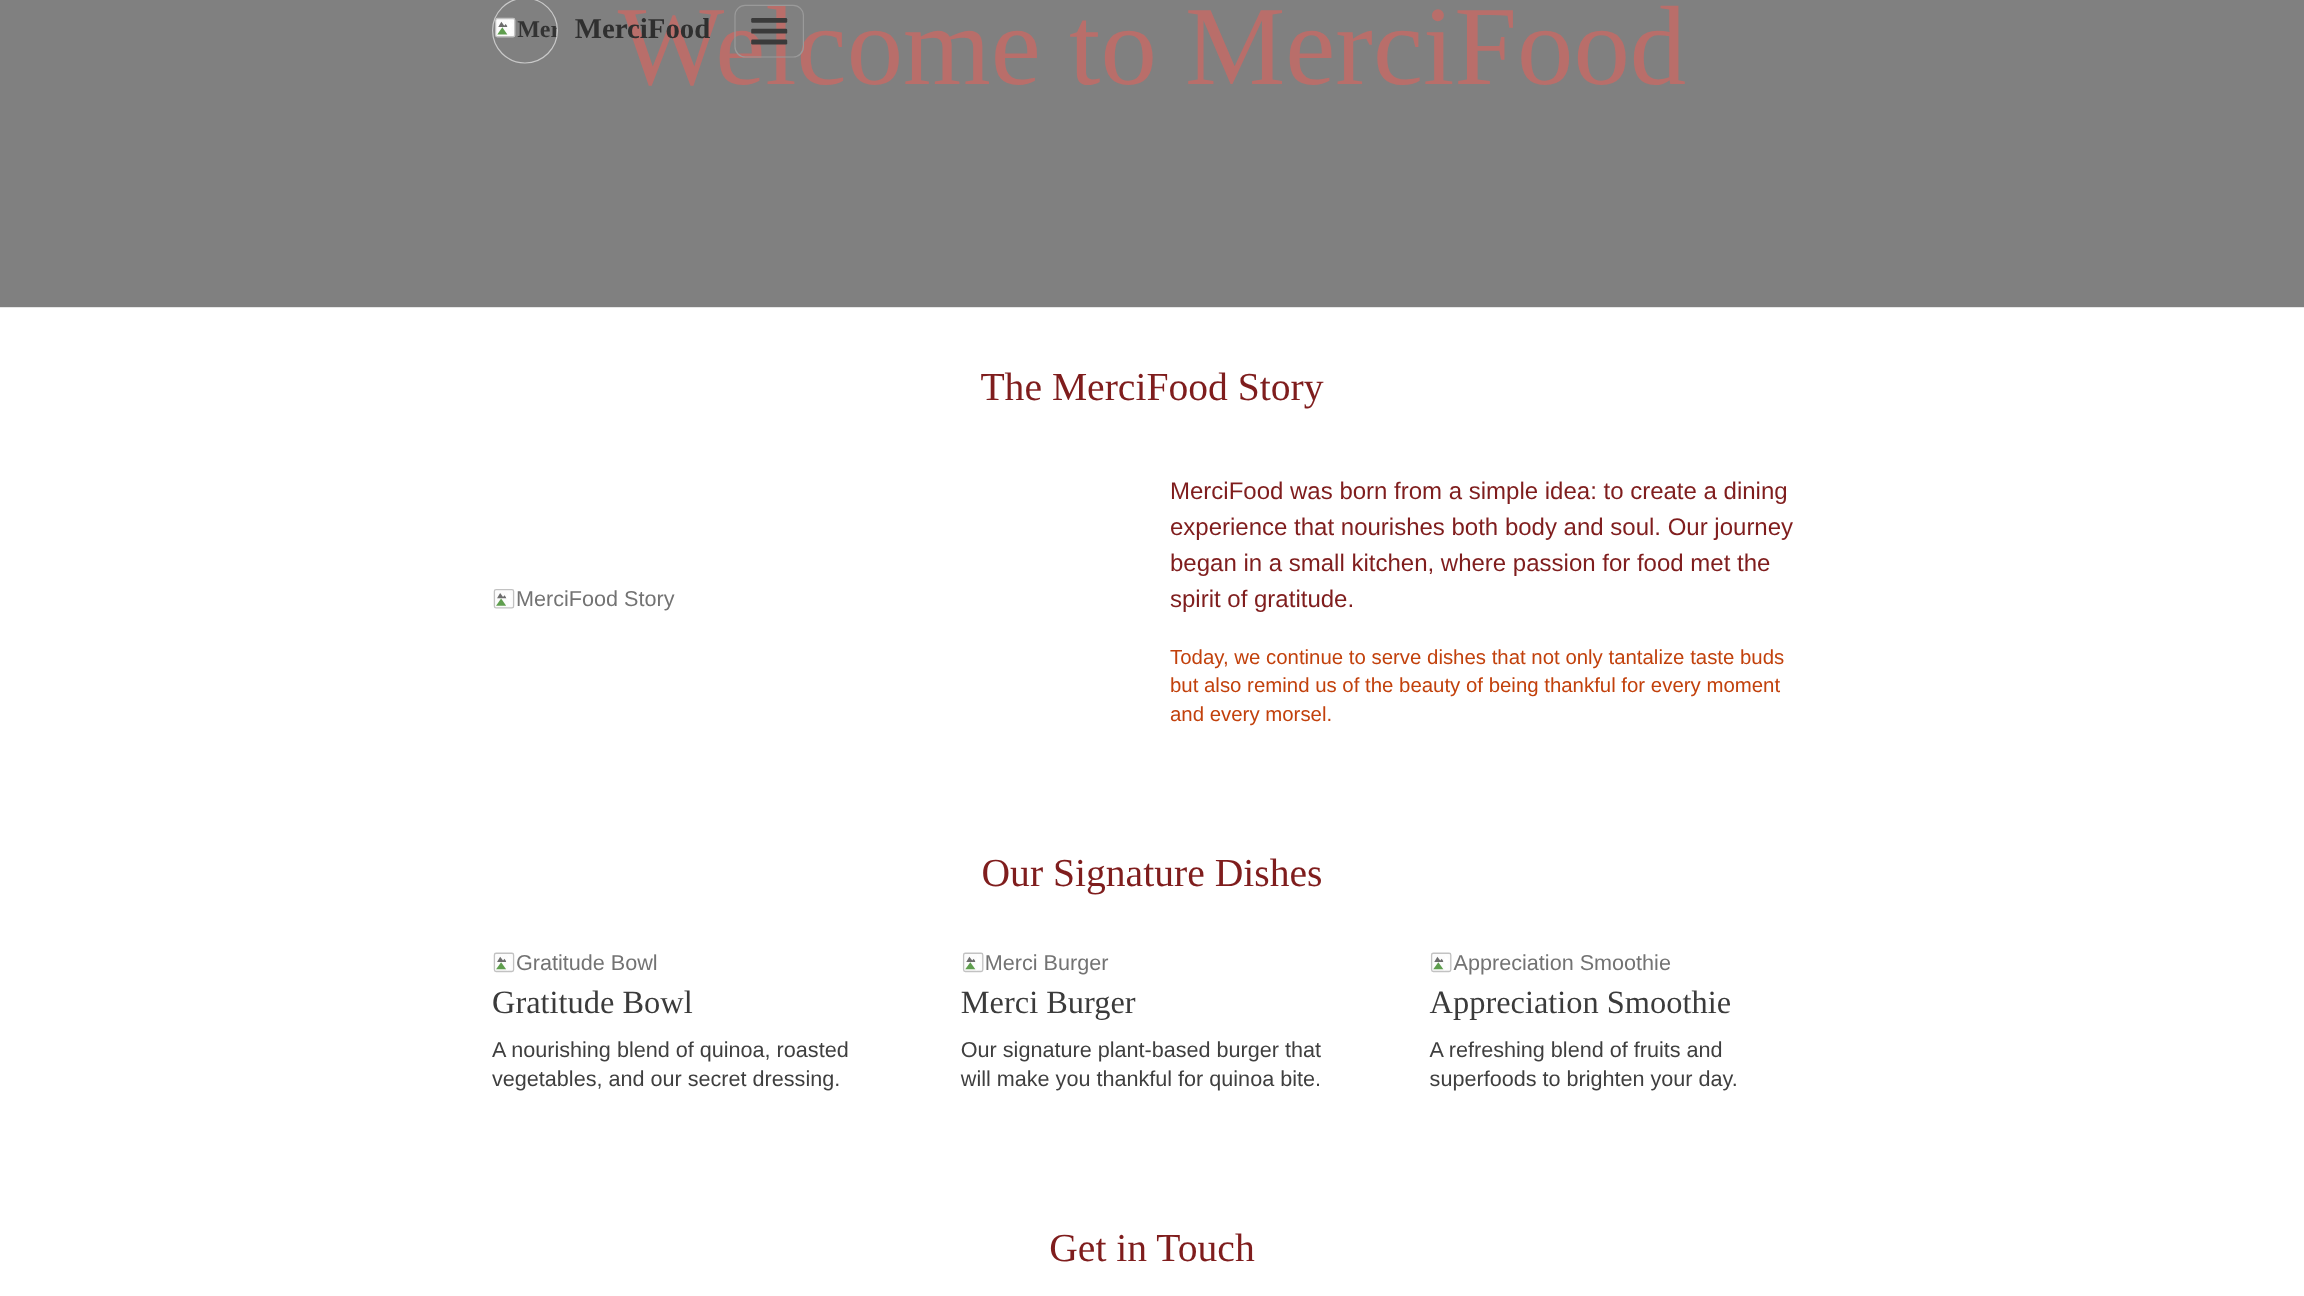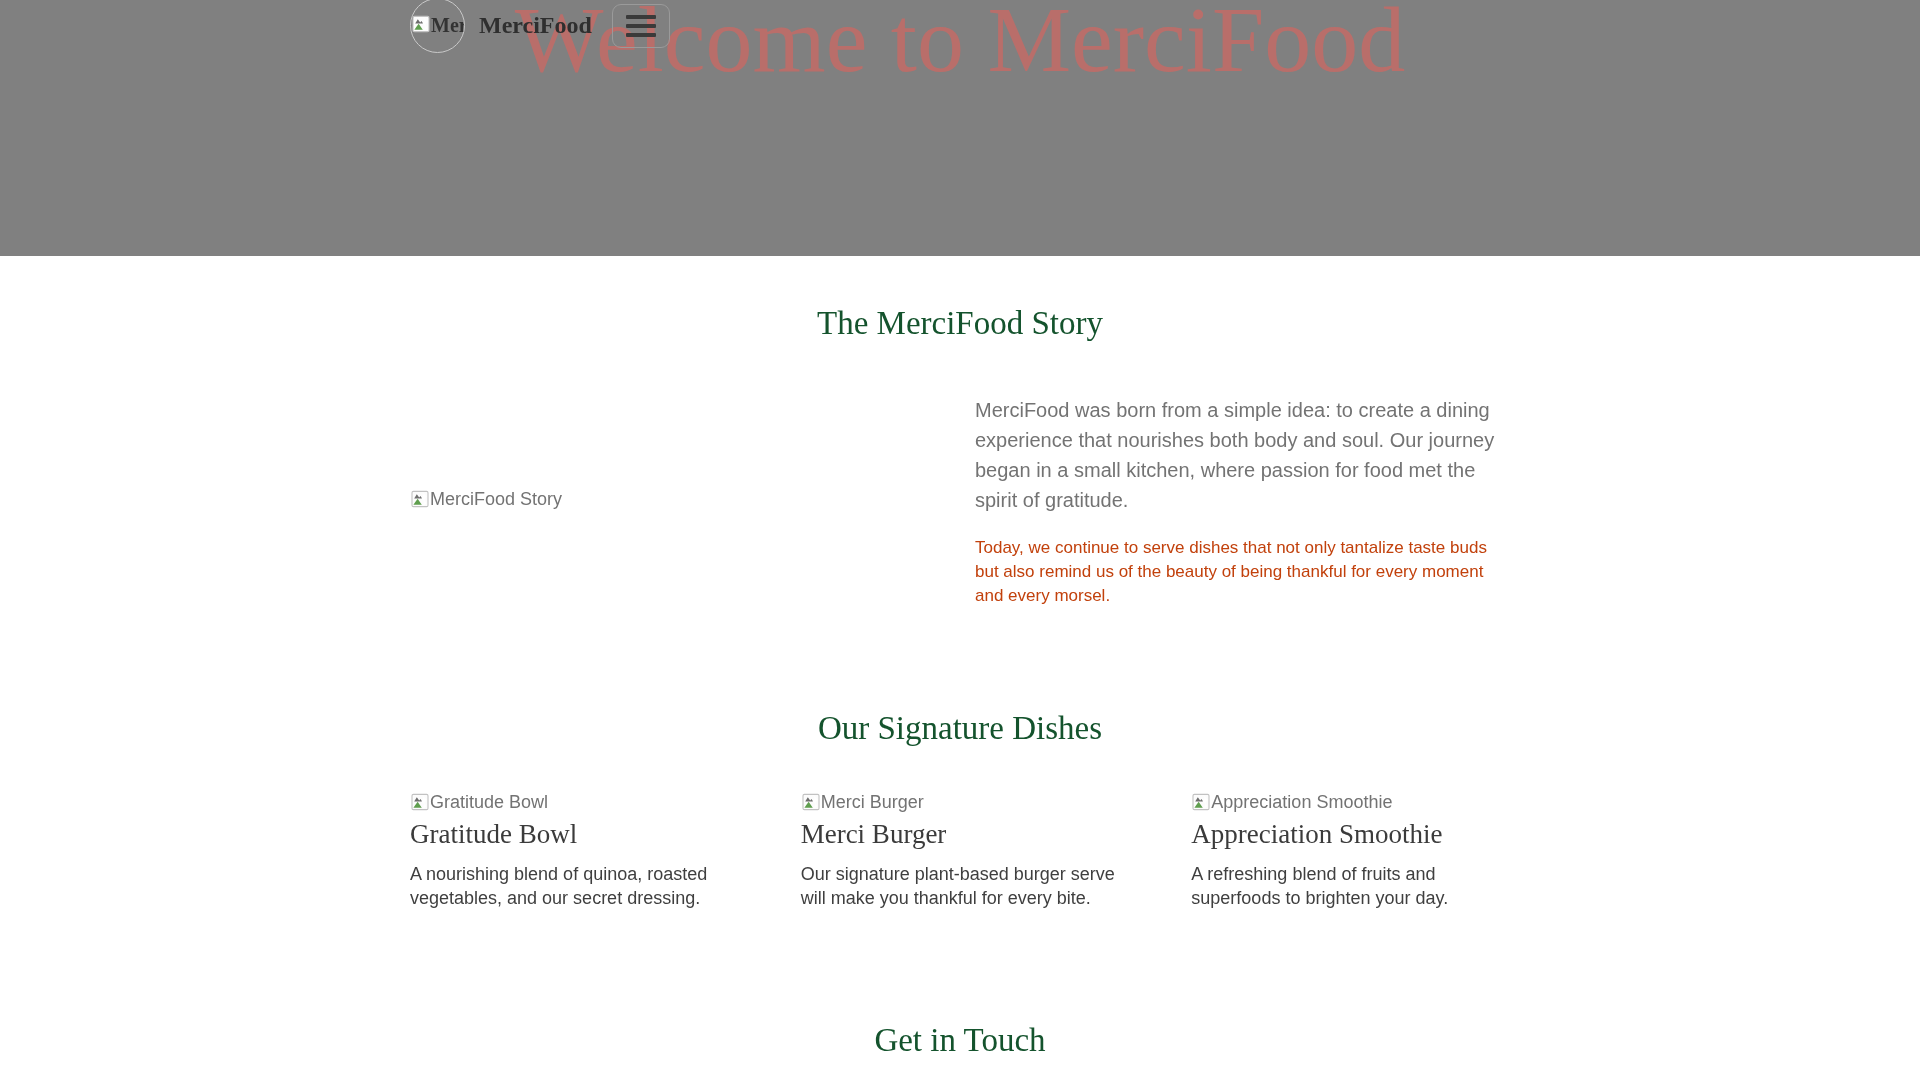--- a/index.html
+++ b/index.html
@@ -101,37 +101,37 @@
   }
   .broken-img svg { flex-shrink: 0; display: block; }
 
   
   h2.section-heading {
     font-family: "Liberation Serif", serif;
     font-weight: 400;
     font-size: 33px;
     line-height: 1.06;
     text-align: center;
-    color: #14532d;
+    color: #7f1d1d;
     margin: 0;
   }
 
   
   .story { padding-top: 50px; }
   .story h2 { margin-bottom: 54px; }
   .story-row {
     display: flex;
     align-items: center;
   }
   .story-img-col { flex: 1 1 auto; }
   .story-text-col { width: 535px; flex-shrink: 0; }
   .story-lead {
     font-size: 20px;
     line-height: 30px;
-    color: #737373;
+    color: #7f1d1d;
     margin: 0 0 21px 0;
   }
   .story-secondary {
     font-size: 17px;
     line-height: 24px;
     color: #c2410c;
     margin: 0;
   }
 
   
@@ -240,21 +240,21 @@
             <svg viewBox="0 0 20 20" width="20" height="20" aria-hidden="true">
               <rect x="2" y="2.4" width="16" height="15.2" rx="1.4" fill="#fcfcfc" stroke="#c2c2c2" stroke-width="1.1"></rect>
               <path d="M4.2 9.6 L6.8 5.2 L9.2 8.4 L10.4 7.0 L12.2 9.6 Z" fill="#6d6d6d"></path>
               <path d="M3.4 15.7 L7.6 9.8 L11.8 15.7 Z" fill="#5f9e4e"></path>
               <path d="M12.2 3 L16.8 7.6 L14.4 11 L16.4 14.2 L12.6 17 L14.6 12.6 L11.6 9.2 L13.6 5.8 Z" fill="#ffffff"></path>
             </svg>
           </span>
           <span>Merci Burger</span>
         </span>
         <h3 class="dish-title">Merci Burger</h3>
-        <p class="dish-desc">Our signature plant-based burger serve will make you thankful for every bite.</p>
+        <p class="dish-desc">Our signature plant-based burger that will make you thankful for quinoa bite.</p>
       </div>
 
       <div class="dish-card">
         <span class="broken-img">
           <span>
             <svg viewBox="0 0 20 20" width="20" height="20" aria-hidden="true">
               <rect x="2" y="2.4" width="16" height="15.2" rx="1.4" fill="#fcfcfc" stroke="#c2c2c2" stroke-width="1.1"></rect>
               <path d="M4.2 9.6 L6.8 5.2 L9.2 8.4 L10.4 7.0 L12.2 9.6 Z" fill="#6d6d6d"></path>
               <path d="M3.4 15.7 L7.6 9.8 L11.8 15.7 Z" fill="#5f9e4e"></path>
               <path d="M12.2 3 L16.8 7.6 L14.4 11 L16.4 14.2 L12.6 17 L14.6 12.6 L11.6 9.2 L13.6 5.8 Z" fill="#ffffff"></path>

